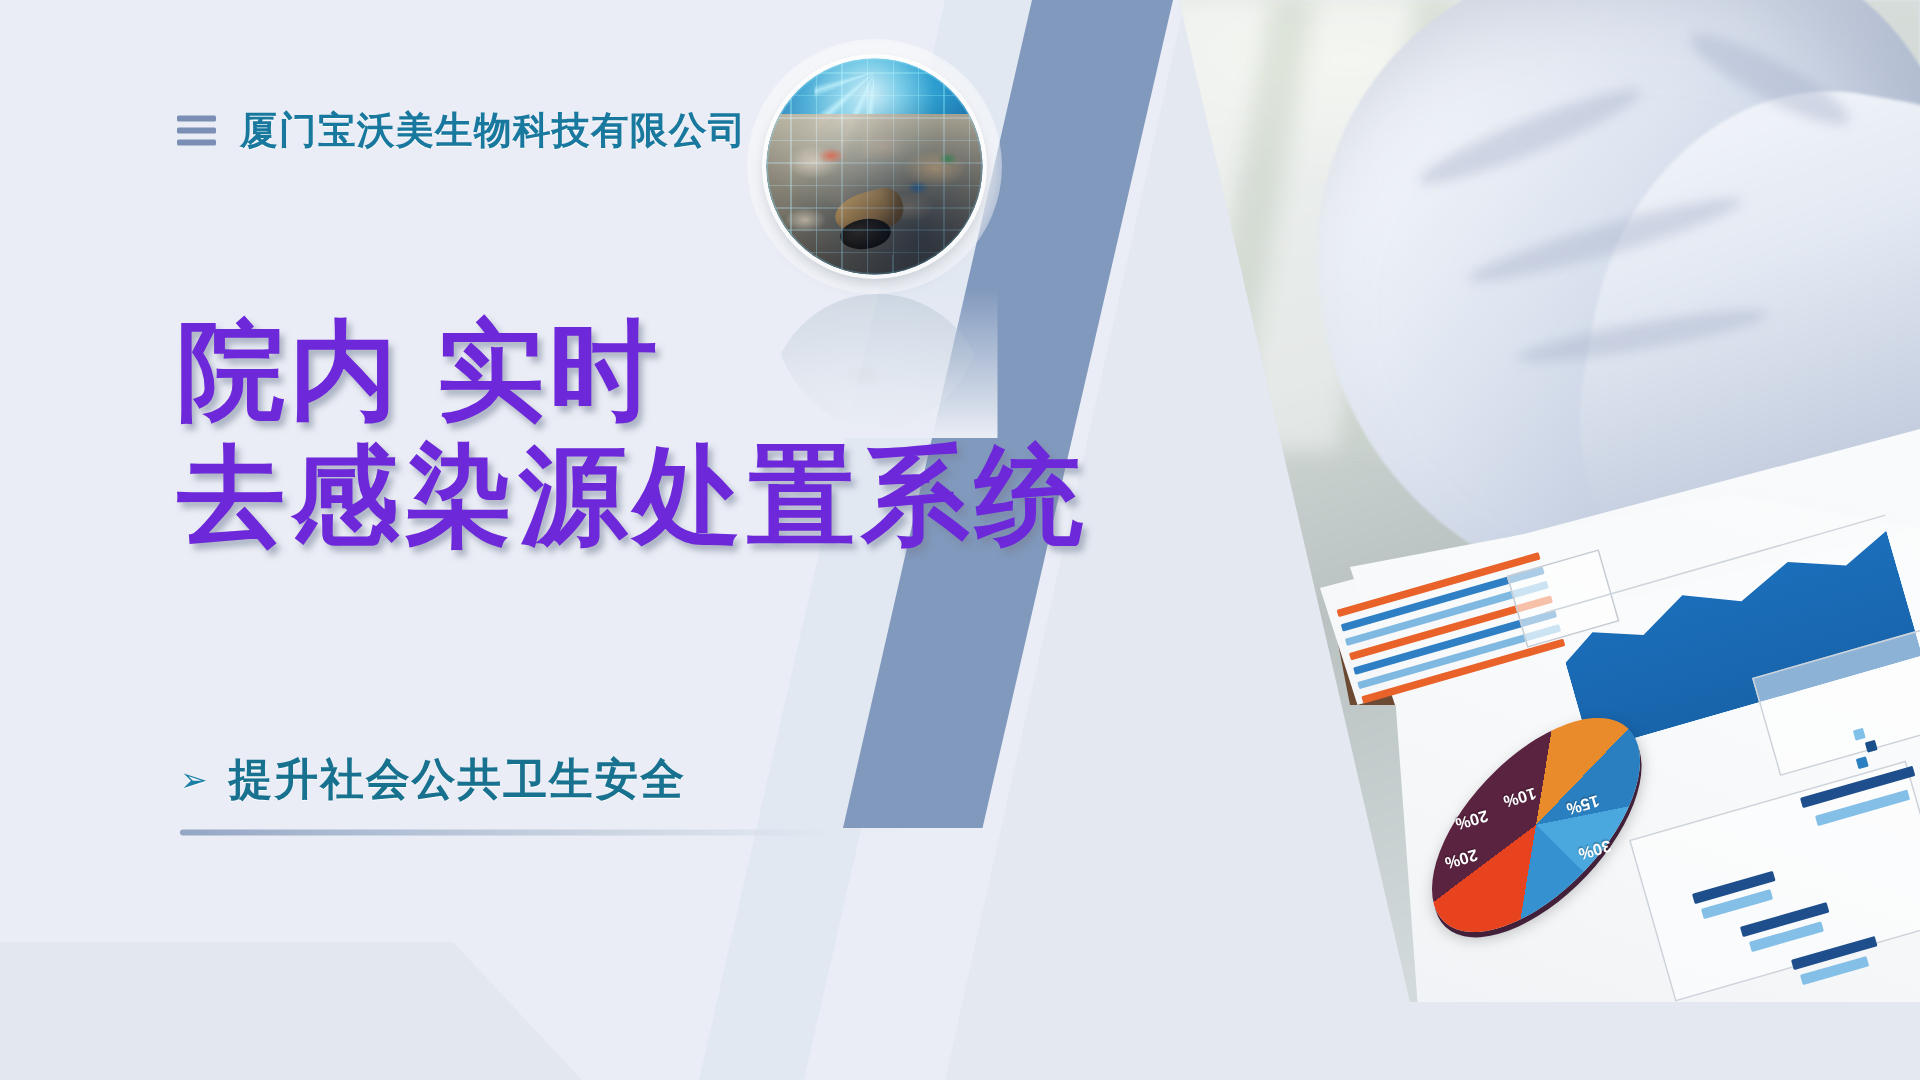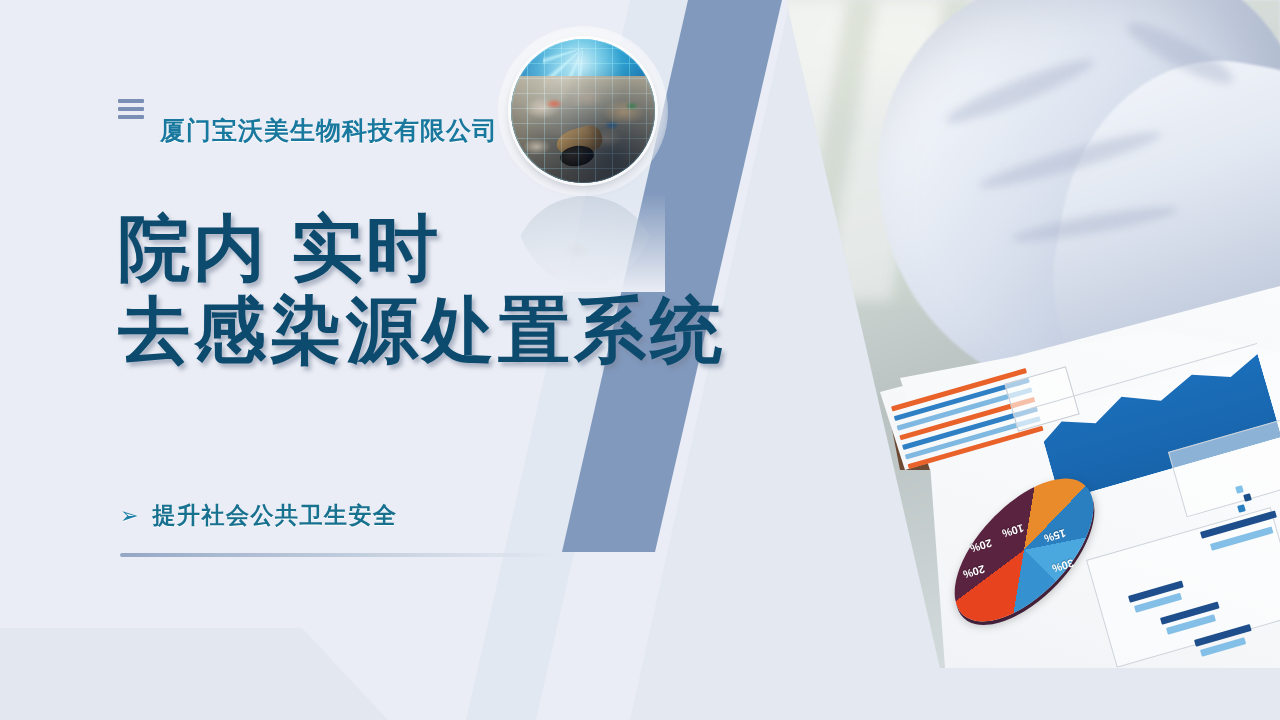--- a/index.html
+++ b/index.html
@@ -206,21 +206,21 @@
   .header{
     position:absolute;left:118px;top:70px;display:flex;align-items:center;gap:16px;
   }
   .hamburger{
     width:26px;height:20px;display:flex;flex-direction:column;justify-content:space-between;
     cursor:pointer;
   }
   .hamburger span{display:block;height:4px;background:#7b8fb4;border-radius:1px;}
   .company{
     font-size:25px;font-weight:bold;color:#19789e;letter-spacing:1px;
-    text-shadow:0 1px 0 rgba(255,255,255,.9);white-space:nowrap;margin-top:44px;
+    text-shadow:0 1px 0 rgba(255,255,255,.9);white-space:nowrap;
   }
 
   
   .globe-wrap{position:absolute;left:498px;top:26px;width:170px;height:170px;}
   .globe-glow{
     position:absolute;inset:0;border-radius:50%;
     background:radial-gradient(circle at 50% 50%, rgba(255,255,255,0) 52%, rgba(255,255,255,.95) 58%, rgba(255,255,255,.35) 72%, rgba(255,255,255,0) 85%);
   }
   .globe{
     position:absolute;left:13px;top:13px;width:144px;height:144px;border-radius:50%;
@@ -312,35 +312,35 @@
   }
   .globe-reflect-fade{
     position:absolute;left:505px;top:192px;width:160px;height:100px;
     background:linear-gradient(180deg, rgba(234,237,245,0) 0%, rgba(234,237,245,.55) 55%, rgba(234,237,245,1) 100%);
   }
 
   
   .title{
     position:absolute;left:118px;top:205px;width:640px;
     font-size:72px;font-weight:bold;line-height:1.22;
-    color:#0c4a6e;letter-spacing:3px;
+    color:#6d28d9;letter-spacing:3px;
     text-shadow:3px 4px 4px rgba(120,132,155,.55);
   }
   .title .l2{letter-spacing:4px;font-family:Liberation Mono, monospace;}
 
   
   .bullet-row{
     position:absolute;left:120px;top:500px;display:flex;align-items:center;gap:14px;
   }
   .bullet-arrow{
     font-size:22px;color:#1b7fa6;line-height:1;
     text-shadow:0 1px 0 rgba(255,255,255,.8);
   }
   .bullet-text{
-    font-size:23px;font-weight:bold;color:#17718f;letter-spacing:1.5px;
+    font-size:29px;font-weight:bold;color:#17718f;letter-spacing:1.5px;
     text-shadow:0 1px 0 rgba(255,255,255,.85);
   }
   .divider{
     position:absolute;left:120px;top:553px;width:485px;height:4px;
     background:linear-gradient(90deg,#93a6c4 0%, #a9b9d1 20%, #c8d2e0 55%, rgba(225,231,240,.25) 90%, rgba(234,237,245,0) 100%);
     border-radius:2px;
   }
 </style>
 </head>
 <body>

